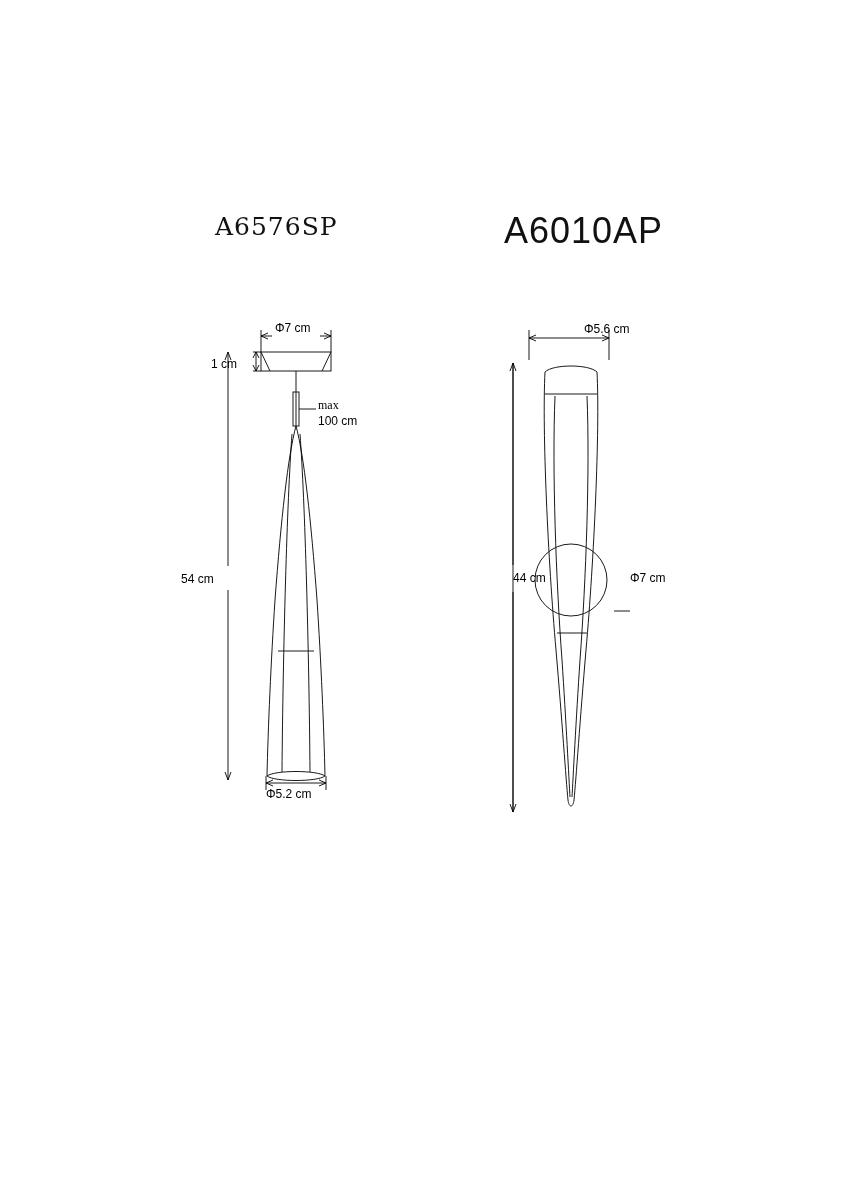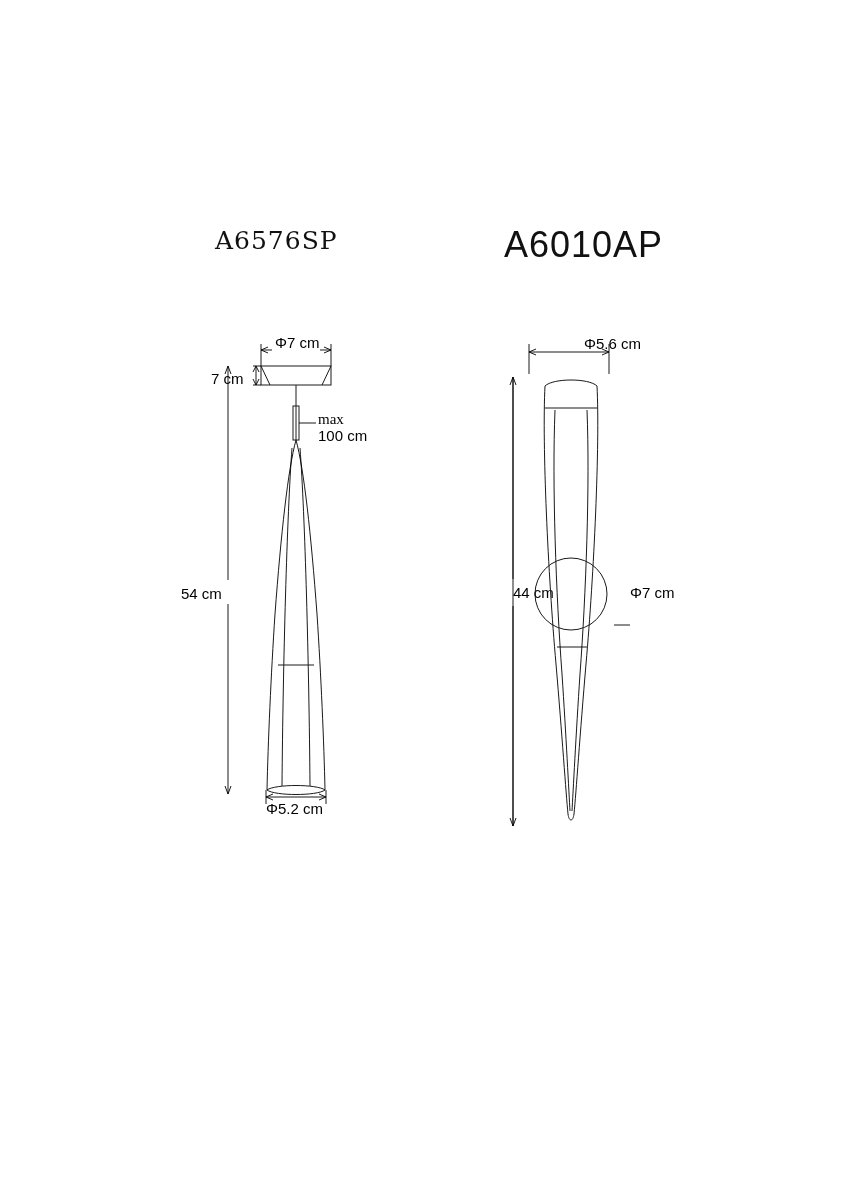--- a/index.html
+++ b/index.html
@@ -10,21 +10,21 @@
   body {
     width: 848px;
     height: 1200px;
     position: relative;
     font-family: "Liberation Sans", sans-serif;
     color: #000000;
     overflow: hidden;
   }
   .sheet {
     position: absolute;
-    left: 0; top: 14px;
+    left: 0; top: 0;
     width: 848px;
     height: 1064px;
   }
   .title {
     position: absolute;
     font-size: 27px;
     letter-spacing: 1px;
     white-space: nowrap;
     color: #111111;
   }
@@ -35,21 +35,21 @@
     font-size: 25px;
   }
   #title-right {
     left: 504px;
     top: 210px;
     font-family: "Liberation Sans", sans-serif;
     font-size: 36px;
   }
   .dim-label {
     position: absolute;
-    font-size: 15px;
+    font-size: 12px;
     white-space: nowrap;
     color: #000000;
     line-height: 15px;
   }
   svg.art {
     position: absolute;
     left: 0;
     top: 0;
     width: 848px;
     height: 1200px;
@@ -60,21 +60,21 @@
 </style>
 </head>
 <body>
 
 <div class="sheet">
 
   <div class="title" id="title-left">A6576SP</div>
   <div class="title" id="title-right">A6010AP</div>
 
   <div class="dim-label" style="left:275px; top:321px;">Φ7 cm</div>
-  <div class="dim-label" style="left:211px; top:357px;">7 cm</div>
+  <div class="dim-label" style="left:211px; top:357px;">1 cm</div>
   <div class="dim-label" style="left:318px; top:398px;font-family:Liberation Serif, serif;">max</div>
   <div class="dim-label" style="left:318px; top:414px;">100 cm</div>
   <div class="dim-label" style="left:181px; top:572px;">54 cm</div>
   <div class="dim-label" style="left:266px; top:787px;">Φ5.2 cm</div>
 
   <div class="dim-label" style="left:540px; top:322px;margin-left:44px;">Φ5.6 cm</div>
   <div class="dim-label" style="left:470px; top:571px;margin-left:43px;">44 cm</div>
   <div class="dim-label" style="left:630px; top:571px;">Φ7 cm</div>
 
   <svg class="art" viewBox="0 0 848 1200">

